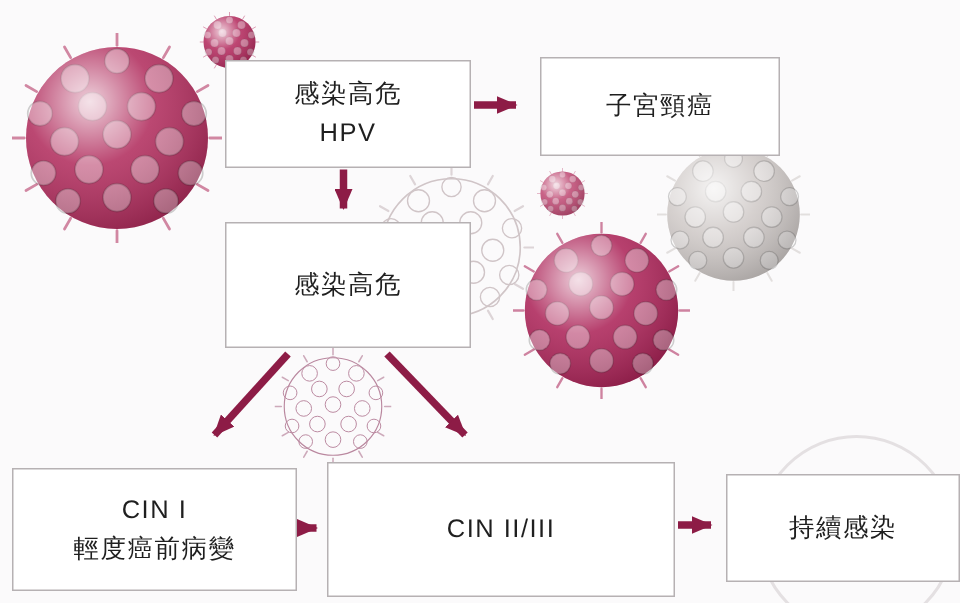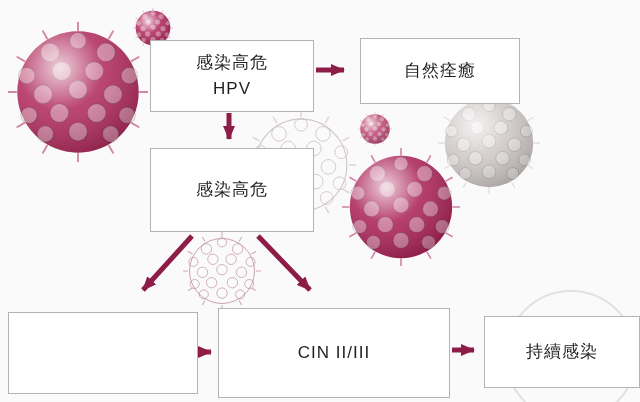--- a/index.html
+++ b/index.html
@@ -128,28 +128,30 @@
     <line x1="452" y1="350" x2="474" y2="350" marker-end="url(#ah)"></line>
   </g>
 </svg>
 
 <div class="box" style="left:150px;top:40px;width:162px;height:70px">
   <span class="ln">感染高危</span>
   <span class="ln">HPV</span>
 </div>
 
 <div class="box" style="left:360px;top:38px;width:158px;height:64px">
-  <span class="ln">自然痊癒</span>
+  <span class="ln">子宮頸癌</span>
 </div>
 
 <div class="box" style="left:150px;top:148px;width:162px;height:82px">
   <span class="ln">感染高危</span>
 </div>
 
 <div class="box" style="left:8px;top:312px;width:188px;height:80px">
+  <span class="ln">CIN I</span>
+  <span class="ln">輕度癌前病變</span>
 </div>
 
 <div class="box" style="left:218px;top:308px;width:230px;height:88px">
   <span class="ln">CIN II/III</span>
 </div>
 
 <div class="box" style="left:484px;top:316px;width:154px;height:70px">
   <span class="ln">持續感染</span>
 </div>
 

